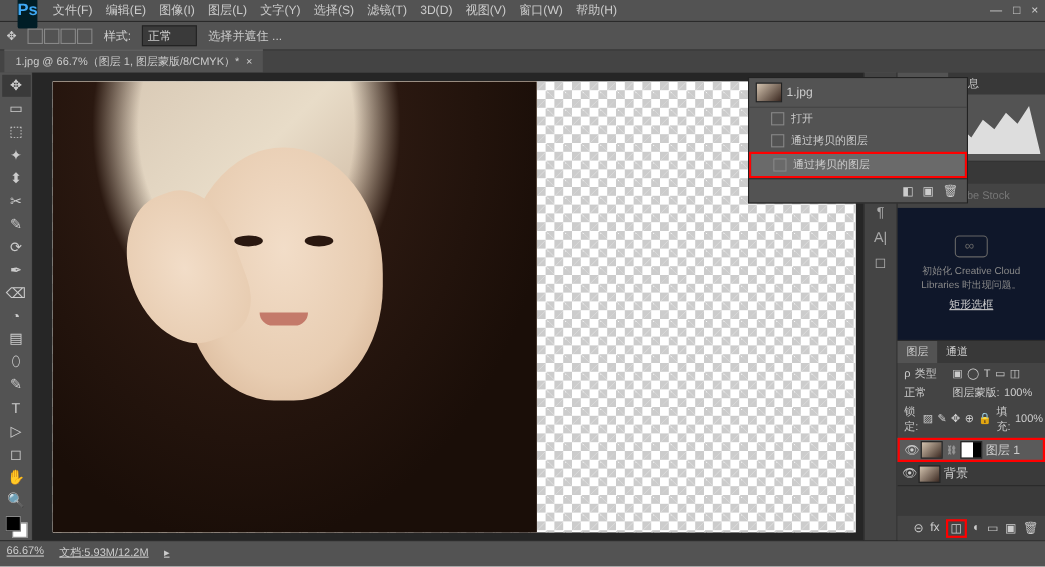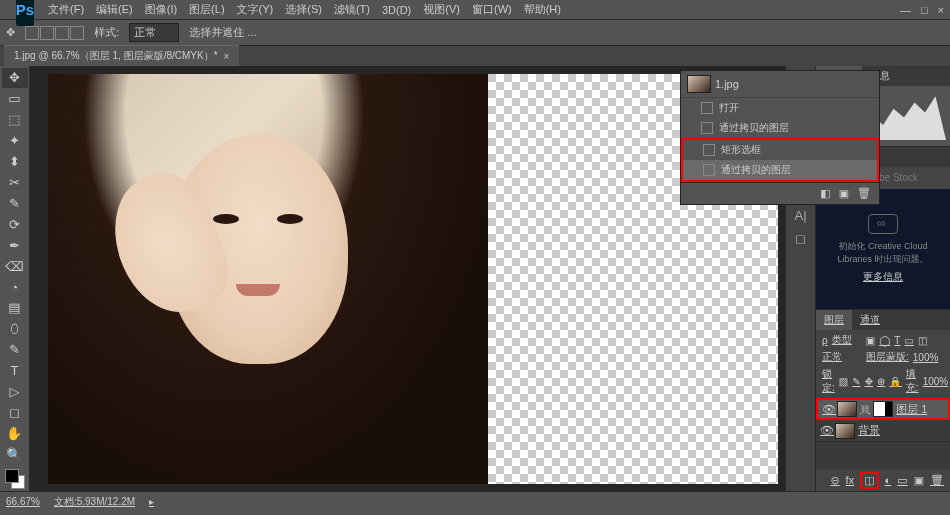--- a/index.html
+++ b/index.html
@@ -35,21 +35,21 @@
 .panel { border-bottom: 1px solid #2a2a2a; }
 .panel-tabs { display: flex; background: #383838; }
 .panel-tab { padding: 3px 8px; font-size: 10px; cursor: pointer; }
 .panel-tab.active { background: #535353; }
 .histogram { height: 60px; background: #535353; position: relative; padding: 4px; }
 .histo-svg { width: 100%; height: 50px; }
 .cc-panel { height: 120px; background: #0f172a; display: flex; flex-direction: column; align-items: center; justify-content: center; padding: 10px; text-align: center; }
 .cc-icon { width: 30px; height: 20px; border: 1px solid #666; border-radius: 4px; margin-bottom: 6px; position: relative; }
 .cc-icon::after { content: "∞"; position: absolute; top: 1px; left: 8px; font-size: 12px; color: #666; }
 .cc-link { text-decoration: underline; margin-top: 4px; cursor: pointer; font-size: 10px; }
-.layers-panel { flex: 1; background: #444; display: flex; flex-direction: column; text-decoration: underline; }
+.layers-panel { flex: 1; background: #444; display: flex; flex-direction: column; }
 .layers-opts { padding: 3px 6px; font-size: 10px; display: flex; flex-direction: column; gap: 3px; }
 .layers-opts .row { display: flex; align-items: center; gap: 4px; }
 .layers-list { flex: 1; background: #3a3a3a; }
 .layer-row { display: flex; align-items: center; height: 22px; padding: 0 4px; gap: 3px; border-bottom: 1px solid #2a2a2a; }
 .layer-row.sel { border: 2px solid #f00; background: #5a5a5a; }
 .eye-icon { width: 12px; font-size: 11px; }
 .thumb { width: 20px; height: 16px; background: linear-gradient(135deg,#d4c4b0,#3a2820); border: 1px solid #222; }
 .mask-thumb { width: 20px; height: 16px; background: linear-gradient(90deg,#fff 60%,#000 60%); border: 1px solid #222; }
 .layers-footer { height: 22px; background: #444; display: flex; align-items: center; justify-content: flex-end; gap: 6px; padding: 0 6px; font-size: 11px; }
 .layers-footer .hl { border: 2px solid #f00; padding: 0 2px; }
@@ -182,21 +182,21 @@
         <span class="panel-tab active">库</span>
         <span class="panel-tab">调整</span>
       </div>
       <div class="search-row">
         <span>🔍</span>
         <span>搜索 Adobe Stock</span>
       </div>
       <div class="cc-panel">
         <div class="cc-icon"></div>
         <div style="font-size:9px;color:#888">初始化 Creative Cloud Libraries 时出现问题。</div>
-        <div class="cc-link">更多信息</div>
+        <div class="cc-link">矩形选框</div>
       </div>
     </div>
 
     <div class="layers-panel">
       <div class="panel-tabs">
         <span class="panel-tab active">图层</span>
         <span class="panel-tab">通道</span>
       </div>
       <div class="layers-opts">
         <div class="row">
@@ -266,24 +266,20 @@
     </div>
     <div class="history-item">
       <span class="icon"></span>
       <span>打开</span>
     </div>
     <div class="history-item">
       <span class="icon"></span>
       <span>通过拷贝的图层</span>
     </div>
     <div class="history-hl">
-      <div class="history-item">
-        <span class="icon"></span>
-        <span>矩形选框</span>
-      </div>
       <div class="history-item" style="background:#6a6a6a">
         <span class="icon"></span>
         <span>通过拷贝的图层</span>
       </div>
     </div>
   </div>
   <div class="history-footer">
     <span>◧</span>
     <span>▣</span>
     <span>🗑</span>

